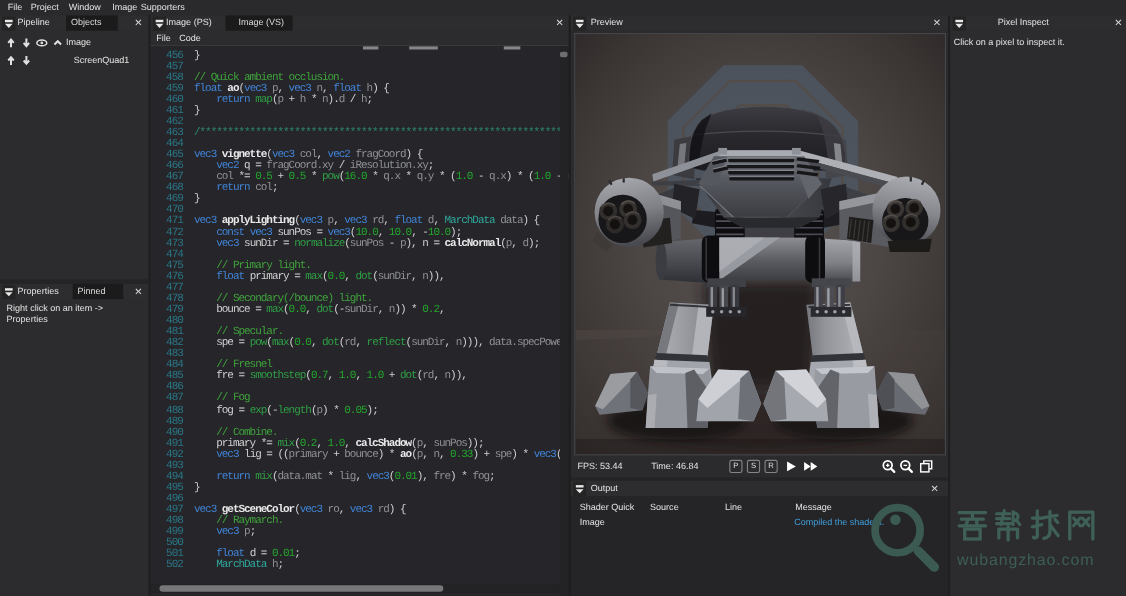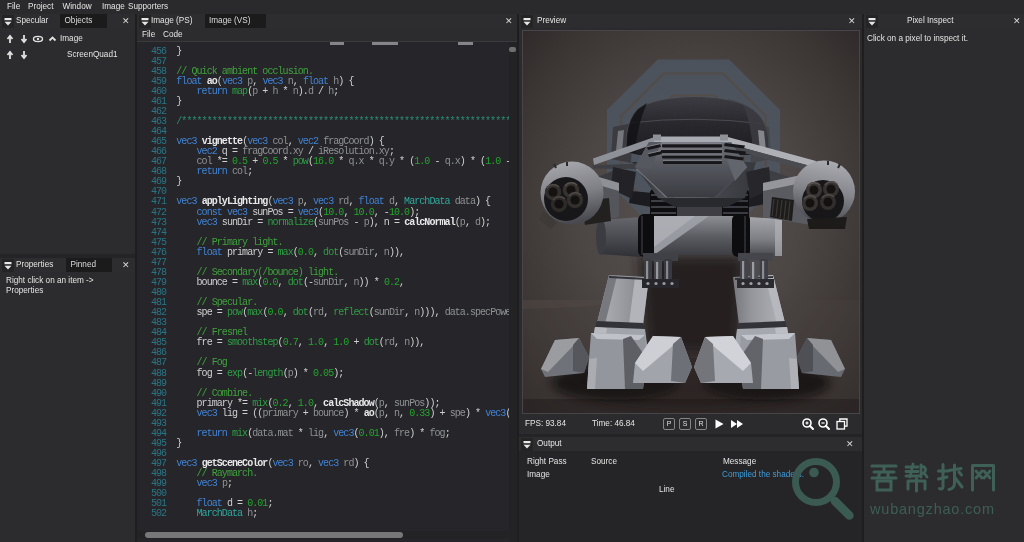--- a/index.html
+++ b/index.html
@@ -34,21 +34,21 @@
 <div class="abs txt" style="left:102px;top:0;">Image</div>
 <div class="abs txt" style="left:128px;top:0;">Supporters</div>
 
 <div class="abs tabbar" style="left:0;top:14px;width:135px;height:14px;"></div>
 <div class="abs icobox" style="left:2px;top:14.5px;">
   <svg width="12" height="13">
       <rect x="2.5" y="3" width="7" height="2.2" fill="#e8e8e8"></rect>
       <path d="M2.5 6.7 L9.5 6.7 L6 10.4 Z" fill="#e8e8e8"></path>
     </svg>
 </div>
-<div class="abs txt" style="left:16px;top:14px;">Specular</div>
+<div class="abs txt" style="left:16px;top:14px;">Pipeline</div>
 <div class="abs tabdark" style="left:60px;top:14px;width:47px;height:14px;padding-left:4.5px;">Objects</div>
 <div class="abs xbtn" style="left:122px;top:14px;">✕</div>
 <div class="abs" style="left:0;top:28px;width:135px;height:226px;background:#2c2c2e;"></div>
 
 <div class="abs" style="left:6px;top:32px;">
   <svg width="120" height="14">
     <path d="M4 11 L4 5 M1.5 7 L4 4 L6.5 7" stroke="#e0e0e0" stroke-width="1.8" fill="none"></path>
     <path d="M18 3 L18 9 M15.5 7 L18 10 L20.5 7" stroke="#e0e0e0" stroke-width="1.8" fill="none"></path>
     <ellipse cx="32" cy="7" rx="4.5" ry="2.6" fill="none" stroke="#e0e0e0" stroke-width="1.4"></ellipse>
     <circle cx="32" cy="7" r="1.2" fill="#e0e0e0"></circle>
@@ -82,21 +82,21 @@
 <div class="abs" style="left:135px;top:14px;width:2px;height:528px;background:#1e1e1f;"></div>
 
 <div class="abs tabbar" style="left:137px;top:14px;width:380px;height:14px;"></div>
 <div class="abs icobox" style="left:139px;top:14.5px;">
   <svg width="12" height="13">
       <rect x="2.5" y="3" width="7" height="2.2" fill="#e8e8e8"></rect>
       <path d="M2.5 6.7 L9.5 6.7 L6 10.4 Z" fill="#e8e8e8"></path>
     </svg>
 </div>
 <div class="abs txt" style="left:151px;top:14px;">Image (PS)</div>
-<div class="abs tabdark" style="left:205px;top:14px;width:61px;height:14px;padding-left:4px;">Image (VS)</div>
+<div class="abs tabdark" style="left:205px;top:14px;width:61px;height:14px;padding-left:4px;text-align:center;">Image (VS)</div>
 <div class="abs xbtn" style="left:505px;top:14px;">✕</div>
 <div class="abs" style="left:137px;top:28px;width:380px;height:14px;background:#2c2c2e;border-bottom:1px solid #3a3a3c;"></div>
 <div class="abs txt" style="left:142px;top:28px;">File</div>
 <div class="abs txt" style="left:163px;top:28px;text-align:right;">Code</div>
 <div class="abs" id="codebg" style="left:137px;top:42px;width:380px;height:500px;background:#26262a;overflow:hidden;">
 <div style="position:absolute;left:193px;top:0;width:14px;height:2.5px;background:#84868a;"></div>
 <div style="position:absolute;left:235px;top:0;width:26px;height:2.5px;background:#84868a;"></div>
 <div style="position:absolute;left:321px;top:0;width:15px;height:2.5px;background:#84868a;"></div>
 <div id="code" style="position:absolute;left:14px;top:4.5px;font-family:'Liberation Mono',monospace;font-size:10px;letter-spacing:-0.94px;line-height:10.06px;white-space:pre;"><div><span class="ln">456</span><span class="gap">  </span><span class="w">}</span></div><div><span class="ln">457</span><span class="gap">  </span></div><div><span class="ln">458</span><span class="gap">  </span><span class="c">// Quick ambient occlusion.</span></div><div><span class="ln">459</span><span class="gap">  </span><span class="k">float</span><span class="w"> </span><span class="b">ao</span><span class="w">(</span><span class="k">vec3</span><span class="w"> </span><span class="g">p</span><span class="w">, </span><span class="k">vec3</span><span class="w"> </span><span class="g">n</span><span class="w">, </span><span class="k">float</span><span class="w"> </span><span class="g">h</span><span class="w">) {</span></div><div><span class="ln">460</span><span class="gap">  </span><span class="w">    </span><span class="k">return</span><span class="w"> </span><span class="f">map</span><span class="w">(</span><span class="g">p</span><span class="w"> + </span><span class="g">h</span><span class="w"> * </span><span class="g">n</span><span class="w">).</span><span class="g">d</span><span class="w"> / </span><span class="g">h</span><span class="w">;</span></div><div><span class="ln">461</span><span class="gap">  </span><span class="w">}</span></div><div><span class="ln">462</span><span class="gap">  </span></div><div><span class="ln">463</span><span class="gap">  </span><span class="m">/**********************************************************************</span></div><div><span class="ln">464</span><span class="gap">  </span></div><div><span class="ln">465</span><span class="gap">  </span><span class="k">vec3</span><span class="w"> </span><span class="b">vignette</span><span class="w">(</span><span class="k">vec3</span><span class="w"> </span><span class="g">col</span><span class="w">, </span><span class="k">vec2</span><span class="w"> </span><span class="g">fragCoord</span><span class="w">) {</span></div><div><span class="ln">466</span><span class="gap">  </span><span class="w">    </span><span class="k">vec2</span><span class="w"> q = </span><span class="g">fragCoord.xy</span><span class="w"> / </span><span class="g">iResolution.xy</span><span class="w">;</span></div><div><span class="ln">467</span><span class="gap">  </span><span class="w">    </span><span class="g">col</span><span class="w"> *= </span><span class="n">0.5</span><span class="w"> + </span><span class="n">0.5</span><span class="w"> * </span><span class="f">pow</span><span class="w">(</span><span class="n">16.0</span><span class="w"> * </span><span class="g">q.x</span><span class="w"> * </span><span class="g">q.y</span><span class="w"> * (</span><span class="n">1.0</span><span class="w"> - </span><span class="g">q.x</span><span class="w">) * (</span><span class="n">1.0</span><span class="w"> - </span><span class="g">q.y</span></div><div><span class="ln">468</span><span class="gap">  </span><span class="w">    </span><span class="k">return</span><span class="w"> </span><span class="g">col</span><span class="w">;</span></div><div><span class="ln">469</span><span class="gap">  </span><span class="w">}</span></div><div><span class="ln">470</span><span class="gap">  </span></div><div><span class="ln">471</span><span class="gap">  </span><span class="k">vec3</span><span class="w"> </span><span class="b">applyLighting</span><span class="w">(</span><span class="k">vec3</span><span class="w"> </span><span class="g">p</span><span class="w">, </span><span class="k">vec3</span><span class="w"> </span><span class="g">rd</span><span class="w">, </span><span class="k">float</span><span class="w"> </span><span class="g">d</span><span class="w">, </span><span class="t">MarchData</span><span class="w"> </span><span class="g">data</span><span class="w">) {</span></div><div><span class="ln">472</span><span class="gap">  </span><span class="w">    </span><span class="k">const</span><span class="w"> </span><span class="k">vec3</span><span class="w"> sunPos = </span><span class="k">vec3</span><span class="w">(</span><span class="n">10.0</span><span class="w">, </span><span class="n">10.0</span><span class="w">, -</span><span class="n">10.0</span><span class="w">);</span></div><div><span class="ln">473</span><span class="gap">  </span><span class="w">    </span><span class="k">vec3</span><span class="w"> sunDir = </span><span class="f">normalize</span><span class="w">(</span><span class="g">sunPos</span><span class="w"> - </span><span class="g">p</span><span class="w">), n = </span><span class="b">calcNormal</span><span class="w">(</span><span class="g">p</span><span class="w">, </span><span class="g">d</span><span class="w">);</span></div><div><span class="ln">474</span><span class="gap">  </span></div><div><span class="ln">475</span><span class="gap">  </span><span class="w">    </span><span class="c">// Primary light.</span></div><div><span class="ln">476</span><span class="gap">  </span><span class="w">    </span><span class="k">float</span><span class="w"> primary = </span><span class="f">max</span><span class="w">(</span><span class="n">0.0</span><span class="w">, </span><span class="f">dot</span><span class="w">(</span><span class="g">sunDir</span><span class="w">, </span><span class="g">n</span><span class="w">)),</span></div><div><span class="ln">477</span><span class="gap">  </span></div><div><span class="ln">478</span><span class="gap">  </span><span class="w">    </span><span class="c">// Secondary(/bounce) light.</span></div><div><span class="ln">479</span><span class="gap">  </span><span class="w">    </span><span class="w">bounce = </span><span class="f">max</span><span class="w">(</span><span class="n">0.0</span><span class="w">, </span><span class="f">dot</span><span class="w">(-</span><span class="g">sunDir</span><span class="w">, </span><span class="g">n</span><span class="w">)) * </span><span class="n">0.2</span><span class="w">,</span></div><div><span class="ln">480</span><span class="gap">  </span></div><div><span class="ln">481</span><span class="gap">  </span><span class="w">    </span><span class="c">// Specular.</span></div><div><span class="ln">482</span><span class="gap">  </span><span class="w">    </span><span class="w">spe = </span><span class="f">pow</span><span class="w">(</span><span class="f">max</span><span class="w">(</span><span class="n">0.0</span><span class="w">, </span><span class="f">dot</span><span class="w">(</span><span class="g">rd</span><span class="w">, </span><span class="f">reflect</span><span class="w">(</span><span class="g">sunDir</span><span class="w">, </span><span class="g">n</span><span class="w">))), </span><span class="g">data.specPower</span><span class="w">)</span></div><div><span class="ln">483</span><span class="gap">  </span></div><div><span class="ln">484</span><span class="gap">  </span><span class="w">    </span><span class="c">// Fresnel</span></div><div><span class="ln">485</span><span class="gap">  </span><span class="w">    </span><span class="w">fre = </span><span class="f">smoothstep</span><span class="w">(</span><span class="n">0.7</span><span class="w">, </span><span class="n">1.0</span><span class="w">, </span><span class="n">1.0</span><span class="w"> + </span><span class="f">dot</span><span class="w">(</span><span class="g">rd</span><span class="w">, </span><span class="g">n</span><span class="w">)),</span></div><div><span class="ln">486</span><span class="gap">  </span></div><div><span class="ln">487</span><span class="gap">  </span><span class="w">    </span><span class="c">// Fog</span></div><div><span class="ln">488</span><span class="gap">  </span><span class="w">    </span><span class="w">fog = </span><span class="f">exp</span><span class="w">(-</span><span class="f">length</span><span class="w">(</span><span class="g">p</span><span class="w">) * </span><span class="n">0.05</span><span class="w">);</span></div><div><span class="ln">489</span><span class="gap">  </span></div><div><span class="ln">490</span><span class="gap">  </span><span class="w">    </span><span class="c">// Combine.</span></div><div><span class="ln">491</span><span class="gap">  </span><span class="w">    </span><span class="w">primary *= </span><span class="f">mix</span><span class="w">(</span><span class="n">0.2</span><span class="w">, </span><span class="n">1.0</span><span class="w">, </span><span class="b">calcShadow</span><span class="w">(</span><span class="g">p</span><span class="w">, </span><span class="g">sunPos</span><span class="w">));</span></div><div><span class="ln">492</span><span class="gap">  </span><span class="w">    </span><span class="k">vec3</span><span class="w"> lig = ((</span><span class="g">primary</span><span class="w"> + </span><span class="g">bounce</span><span class="w">) * </span><span class="b">ao</span><span class="w">(</span><span class="g">p</span><span class="w">, </span><span class="g">n</span><span class="w">, </span><span class="n">0.33</span><span class="w">) + </span><span class="g">spe</span><span class="w">) * </span><span class="k">vec3</span><span class="w">(</span><span class="n">2.0</span></div><div><span class="ln">493</span><span class="gap">  </span></div><div><span class="ln">494</span><span class="gap">  </span><span class="w">    </span><span class="k">return</span><span class="w"> </span><span class="f">mix</span><span class="w">(</span><span class="g">data.mat</span><span class="w"> * </span><span class="g">lig</span><span class="w">, </span><span class="k">vec3</span><span class="w">(</span><span class="n">0.01</span><span class="w">), </span><span class="g">fre</span><span class="w">) * </span><span class="g">fog</span><span class="w">;</span></div><div><span class="ln">495</span><span class="gap">  </span><span class="w">}</span></div><div><span class="ln">496</span><span class="gap">  </span></div><div><span class="ln">497</span><span class="gap">  </span><span class="k">vec3</span><span class="w"> </span><span class="b">getSceneColor</span><span class="w">(</span><span class="k">vec3</span><span class="w"> </span><span class="g">ro</span><span class="w">, </span><span class="k">vec3</span><span class="w"> </span><span class="g">rd</span><span class="w">) {</span></div><div><span class="ln">498</span><span class="gap">  </span><span class="w">    </span><span class="c">// Raymarch.</span></div><div><span class="ln">499</span><span class="gap">  </span><span class="w">    </span><span class="k">vec3</span><span class="w"> </span><span class="g">p</span><span class="w">;</span></div><div><span class="ln">500</span><span class="gap">  </span></div><div><span class="ln">501</span><span class="gap">  </span><span class="w">    </span><span class="k">float</span><span class="w"> d = </span><span class="n">0.01</span><span class="w">;</span></div><div><span class="ln">502</span><span class="gap">  </span><span class="w">    </span><span class="t">MarchData</span><span class="w"> </span><span class="g">h</span><span class="w">;</span></div></div>
 </div>
@@ -424,21 +424,21 @@
           <circle cx="305" cy="171" r="4.5" fill="#131110"></circle>
           <path d="M299,167 A8,8 0 0,1 311,166" stroke="#504b47" stroke-width="1.4" fill="none"></path>
   </g>
   <path d="M317,133 L315,137 M305,130 L305,134" stroke="#2a2a2e" stroke-width="2"></path>
   <polygon points="284,188 324,186 322,198 286,198" fill="#1d1b1a"></polygon>
 </g>
 </svg>
 
 </div>
 
-<div class="abs txt" style="left:525px;top:417px;">FPS: 93.84</div>
+<div class="abs txt" style="left:525px;top:417px;">FPS: 53.44</div>
 <div class="abs txt" style="left:592px;top:417px;">Time: 46.84</div>
 <div class="abs" style="left:663px;top:418px;width:12px;height:12px;border:1px solid #858587;border-radius:2px;color:#e0e0e0;font-size:7px;text-align:center;line-height:10px;">P</div>
 <div class="abs" style="left:679px;top:418px;width:12px;height:12px;border:1px solid #858587;border-radius:2px;color:#e0e0e0;font-size:7px;text-align:center;line-height:10px;">S</div>
 <div class="abs" style="left:695px;top:418px;width:12px;height:12px;border:1px solid #858587;border-radius:2px;color:#e0e0e0;font-size:7px;text-align:center;line-height:10px;">R</div>
 <div class="abs" style="left:712px;top:417px;">
   <svg width="14" height="14">
       <path d="M3.5 2.5 L11.5 7 L3.5 11.5 Z" fill="#ffffff"></path>
     </svg>
 </div>
 <div class="abs" style="left:729px;top:417px;">
@@ -472,23 +472,23 @@
 <div class="abs tabbar" style="left:519px;top:437px;width:343px;height:14px;"></div>
 <div class="abs icobox" style="left:521px;top:437.5px;">
   <svg width="12" height="13">
       <rect x="2.5" y="3" width="7" height="2.2" fill="#e8e8e8"></rect>
       <path d="M2.5 6.7 L9.5 6.7 L6 10.4 Z" fill="#e8e8e8"></path>
     </svg>
 </div>
 <div class="abs txt" style="left:537px;top:437px;">Output</div>
 <div class="abs xbtn" style="left:846px;top:437px;">✕</div>
 <div class="abs" style="left:519px;top:451px;width:343px;height:91px;background:#252527;"></div>
-<div class="abs t2" style="left:527px;top:457px;">Right Pass</div>
+<div class="abs t2" style="left:527px;top:457px;">Shader Quick</div>
 <div class="abs t2" style="left:591px;top:457px;">Source</div>
-<div class="abs t2" style="left:659px;top:457px;margin-top:28px;">Line</div>
+<div class="abs t2" style="left:659px;top:457px;">Line</div>
 <div class="abs t2" style="left:723px;top:457px;">Message</div>
 <div class="abs t2" style="left:527px;top:470px;">Image</div>
 <div class="abs t2" style="left:722px;top:470px;color:#3f9ddb;">Compiled the shaders.</div>
 
 <div class="abs" style="left:862px;top:14px;width:2px;height:528px;background:#1e1e1f;"></div>
 
 <div class="abs tabbar" style="left:864px;top:14px;width:160px;height:14px;"></div>
 <div class="abs icobox" style="left:866px;top:14.5px;">
   <svg width="12" height="13">
       <rect x="2.5" y="3" width="7" height="2.2" fill="#e8e8e8"></rect>

